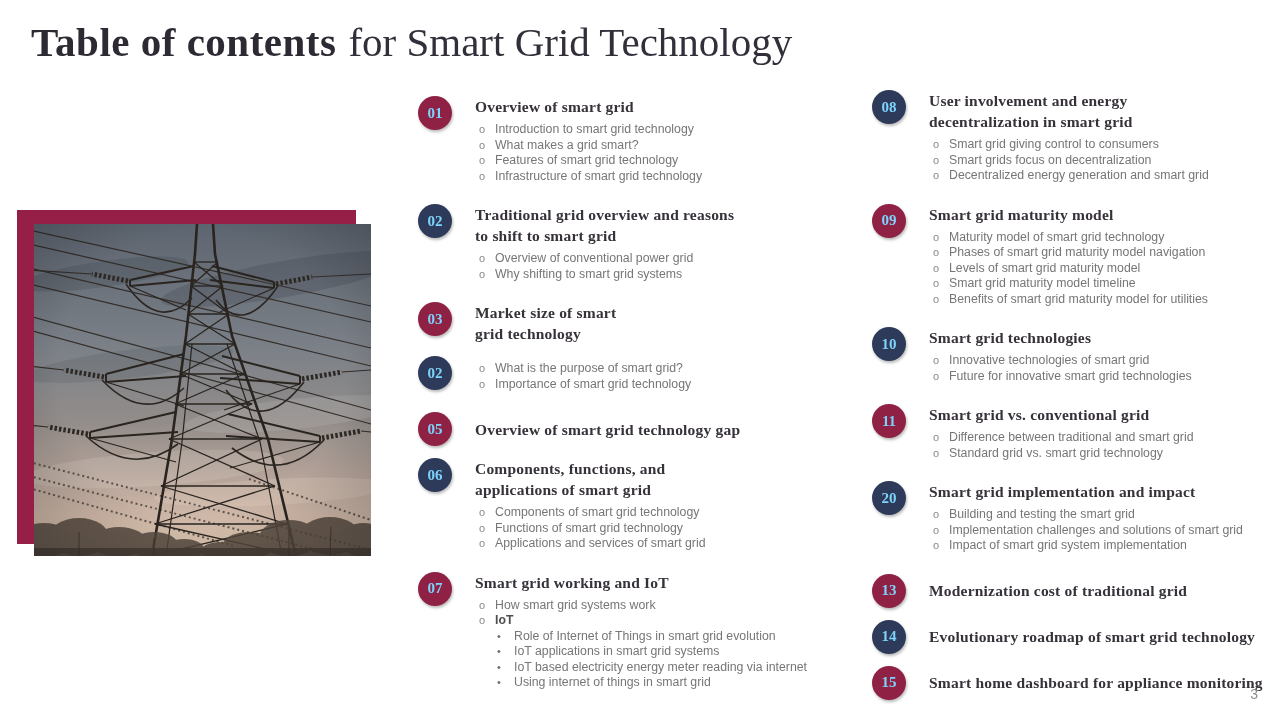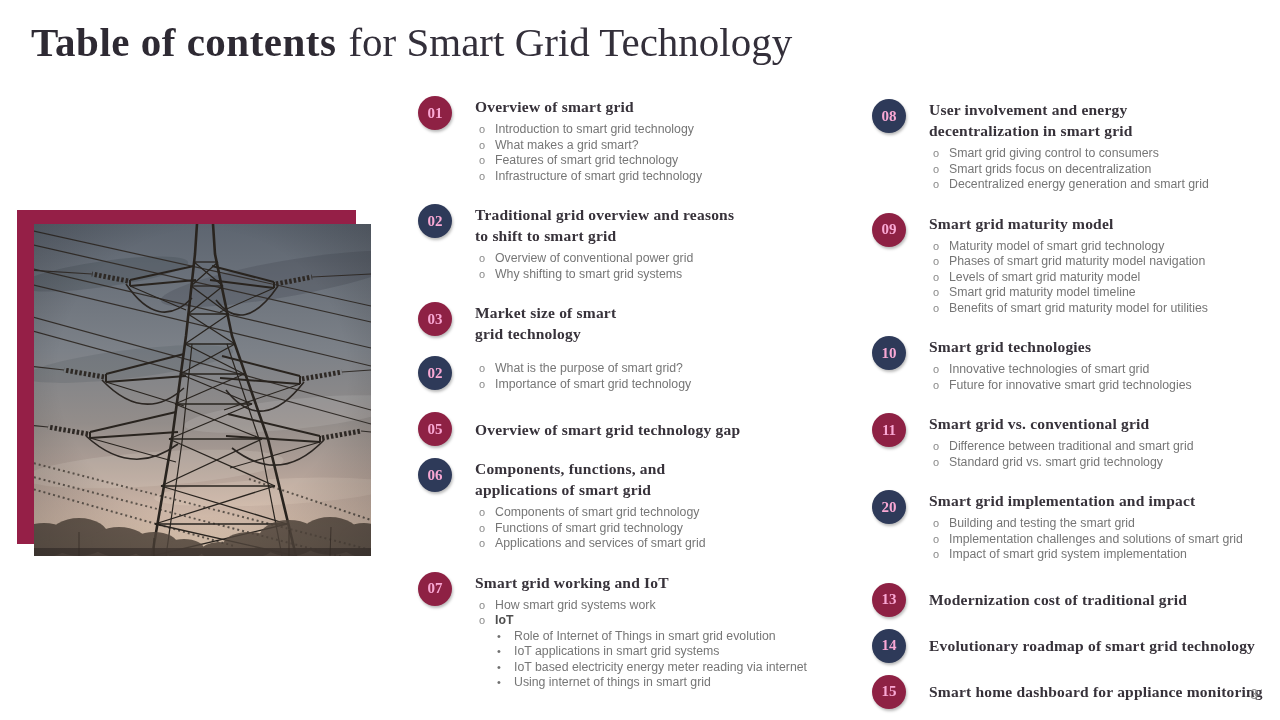--- a/index.html
+++ b/index.html
@@ -8,24 +8,24 @@
   
   .title-block{position:absolute;left:31px;top:18px;font-size:41px;color:#2e2a33;white-space:nowrap;}
   .title-bold{font-weight:700;letter-spacing:.5px;}
   .title-regular{font-weight:400;margin-left:12px;color:#332f3a;margin-top:8px;}
   
   .accent-rect{position:absolute;left:17px;top:210px;width:339px;height:334px;}
   .photo{position:absolute;left:34px;top:224px;width:337px;height:332px;display:block;}
   
   .toc-col{position:absolute;width:404px;}
   #col-mid{left:418px;top:96px;}
-  #col-right{left:872px;top:99px;}
+  #col-right{left:872px;top:90px;}
   .item{display:flex;align-items:flex-start;margin-bottom:20px;}
   .item.compact{margin-bottom:12px;}
-  .badge{width:34px;height:34px;border-radius:50%;flex:0 0 34px;color:#f9a8d4;
+  .badge{width:34px;height:34px;border-radius:50%;flex:0 0 34px;color:#7dd3fc;
          display:flex;align-items:center;justify-content:center;
          font-size:15px;font-weight:700;font-family:"Liberation Serif",serif;
          box-shadow:1px 2px 3px rgba(0,0,0,.28);}
   .item-content{margin-left:23px;min-height:34px;display:flex;flex-direction:column;justify-content:center;}
   .item-title{font-size:15.5px;font-weight:700;color:#37323a;line-height:21px;white-space:pre-line;letter-spacing:.2px;}
   ul.bullets{list-style:none;margin:5px 0 0 0;padding:0 0 0 4px;}
   ul.bullets li{display:flex;align-items:flex-start;
                 font-family:"Liberation Sans",sans-serif;font-size:12.3px;color:#767676;
                 line-height:15.5px;}
   .marker{flex:0 0 16px;color:#8a8a8a;font-size:11px;line-height:15.5px;}

